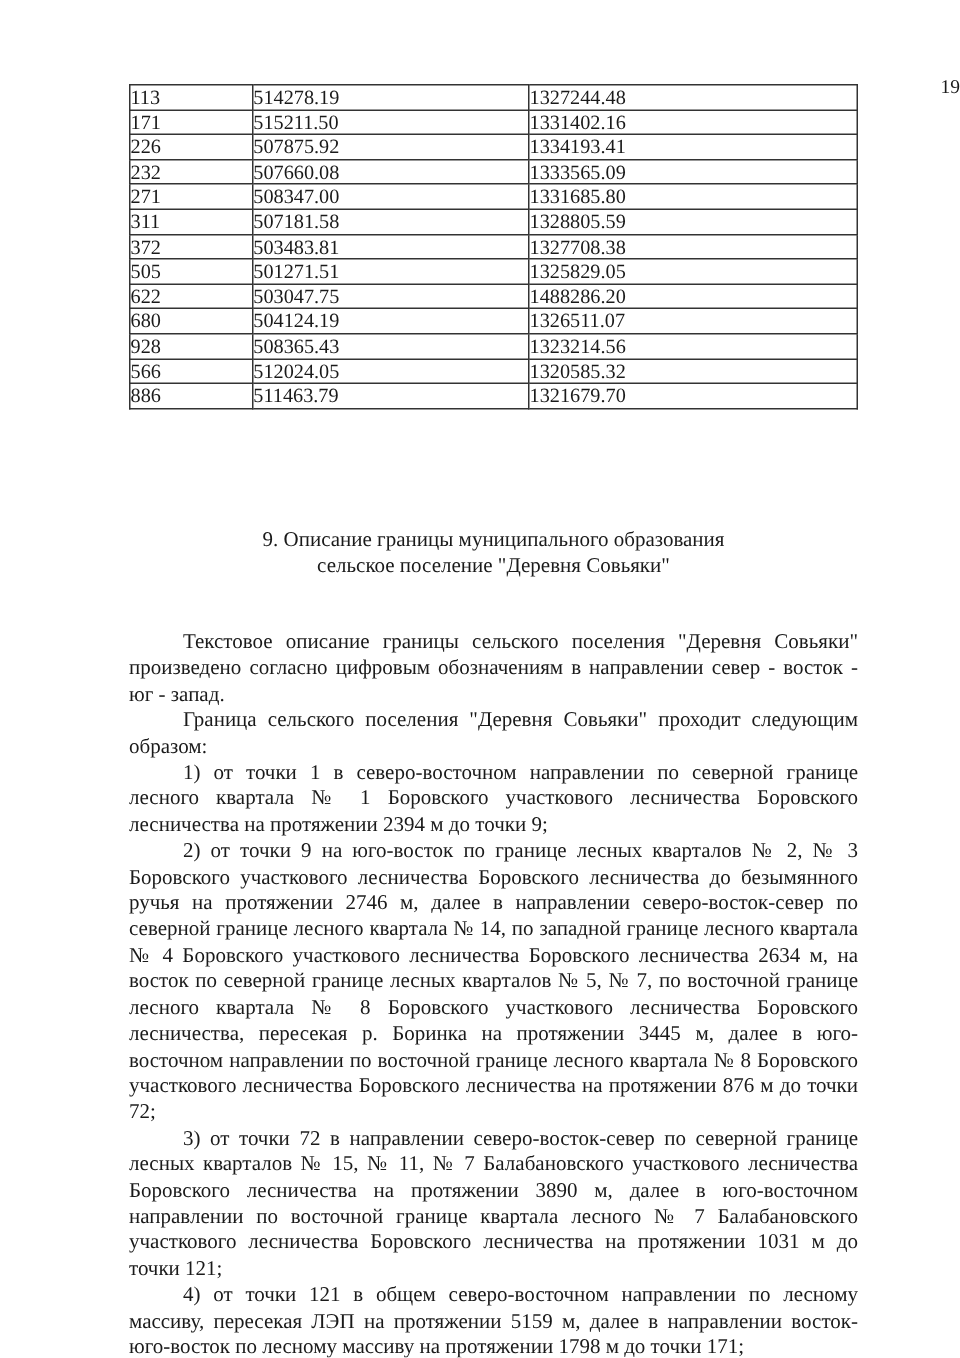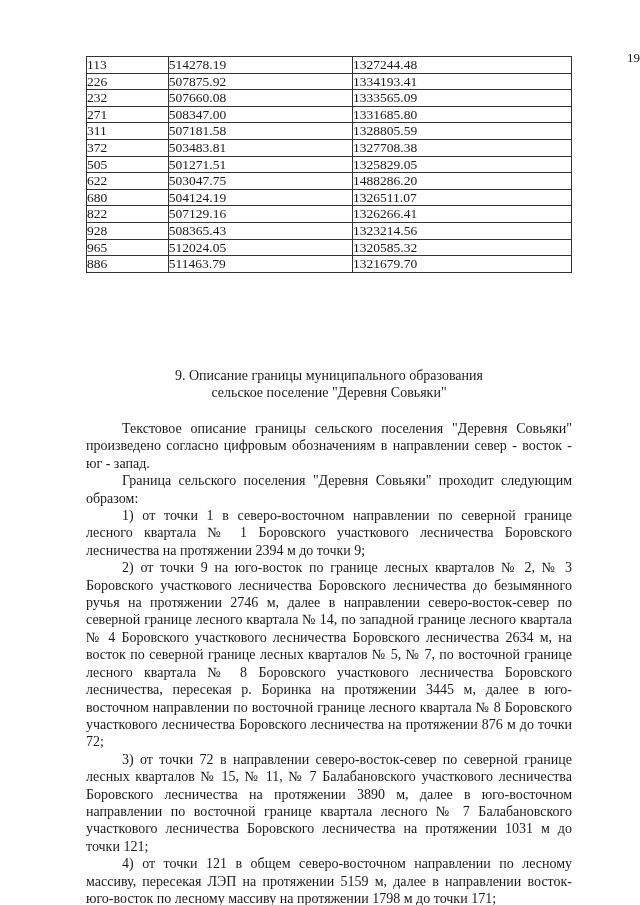--- a/index.html
+++ b/index.html
@@ -39,21 +39,21 @@
       text-align: left;
       padding: 0;
       height: 15.6px;
       vertical-align: bottom;
     }
     .coord-table td.c1 { width: 88px; }
     .coord-table td.c2 { width: 198px; }
     .coord-table td.c3 { width: 236px; }
     .section-title {
       position: absolute;
-      top: 367px;
+      top: 352px;
       left: 86px;
       width: 486px;
       text-align: center;
       font-size: 14px;
       line-height: 17px;
     }
     .body-text {
       position: absolute;
       top: 420px;
       left: 86px;
@@ -71,20 +71,25 @@
 <body>
 
 <div class="page-number">19</div>
 
 <table class="coord-table">
   <tbody id="table-body">
     <tr>
         <td class="c1">113</td>
         <td class="c2">514278.19</td>
         <td class="c3">1327244.48</td>
+      </tr>
+    <tr>
+        <td class="c1">171</td>
+        <td class="c2">515211.50</td>
+        <td class="c3">1331402.16</td>
       </tr>
     <tr>
         <td class="c1">226</td>
         <td class="c2">507875.92</td>
         <td class="c3">1334193.41</td>
       </tr>
     <tr>
         <td class="c1">232</td>
         <td class="c2">507660.08</td>
         <td class="c3">1333565.09</td>
@@ -113,31 +118,26 @@
         <td class="c1">622</td>
         <td class="c2">503047.75</td>
         <td class="c3">1488286.20</td>
       </tr>
     <tr>
         <td class="c1">680</td>
         <td class="c2">504124.19</td>
         <td class="c3">1326511.07</td>
       </tr>
     <tr>
-        <td class="c1">822</td>
-        <td class="c2">507129.16</td>
-        <td class="c3">1326266.41</td>
-      </tr>
-    <tr>
         <td class="c1">928</td>
         <td class="c2">508365.43</td>
         <td class="c3">1323214.56</td>
       </tr>
     <tr>
-        <td class="c1">965</td>
+        <td class="c1">566</td>
         <td class="c2">512024.05</td>
         <td class="c3">1320585.32</td>
       </tr>
     <tr>
         <td class="c1">886</td>
         <td class="c2">511463.79</td>
         <td class="c3">1321679.70</td>
       </tr>
   </tbody>
 </table>

